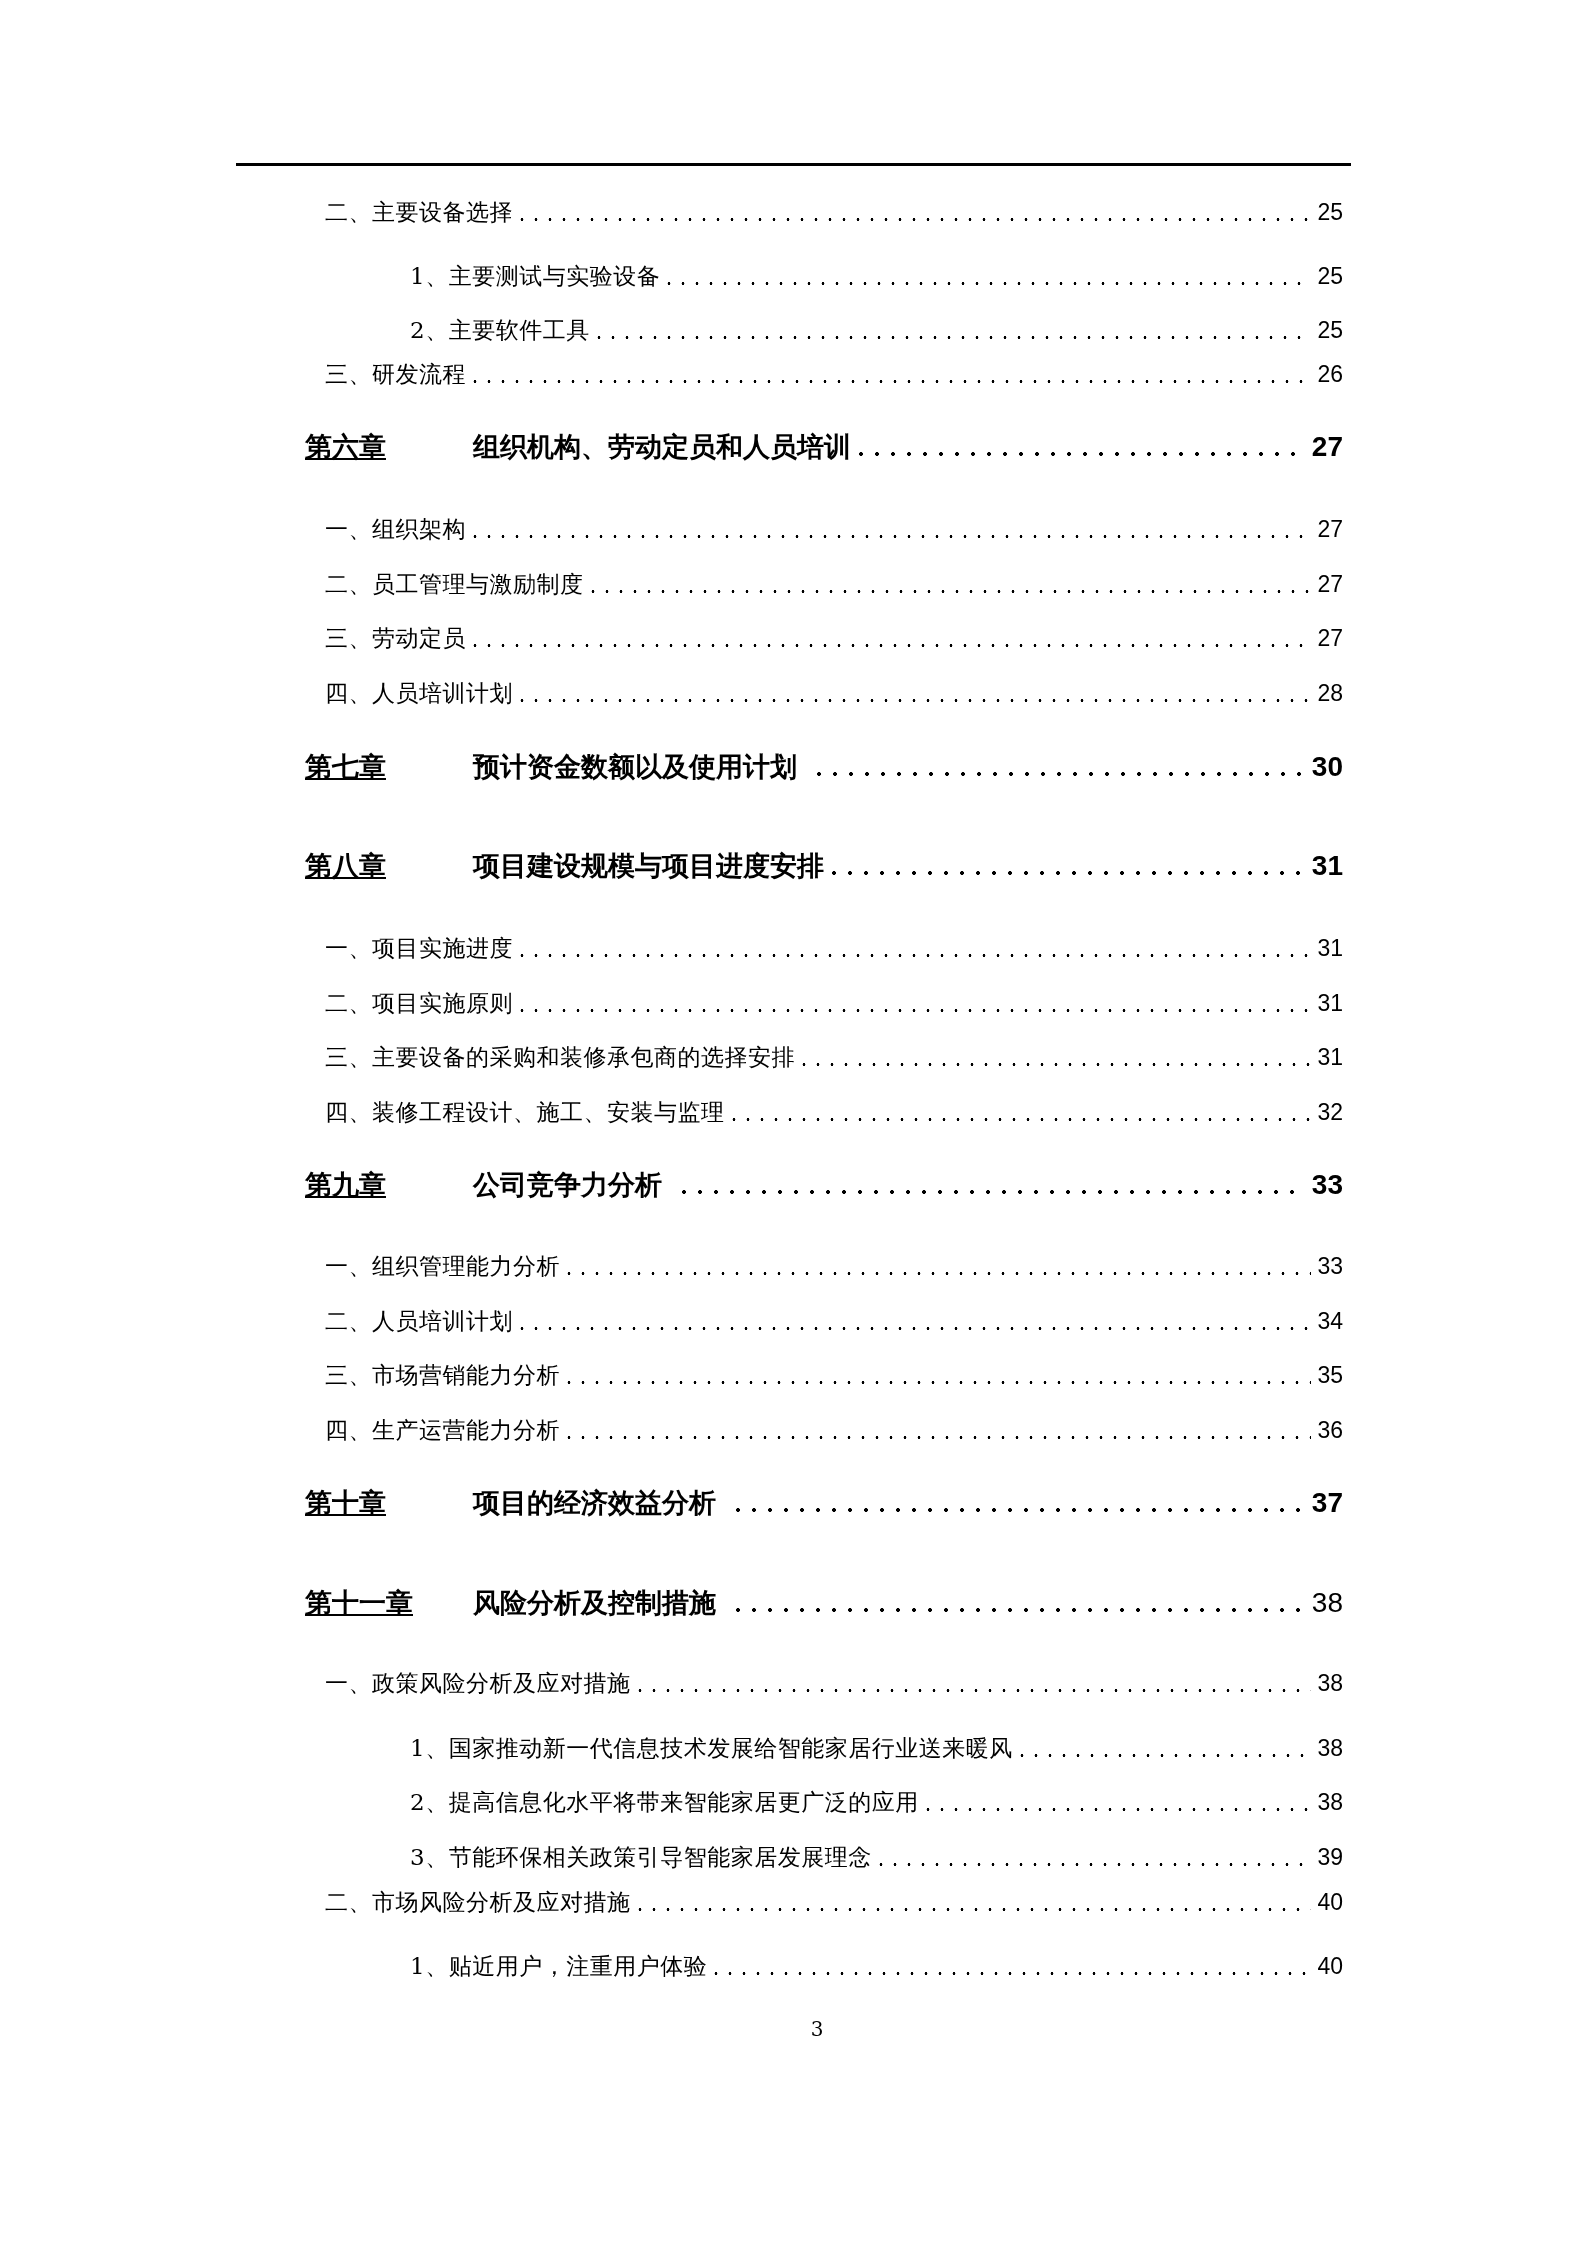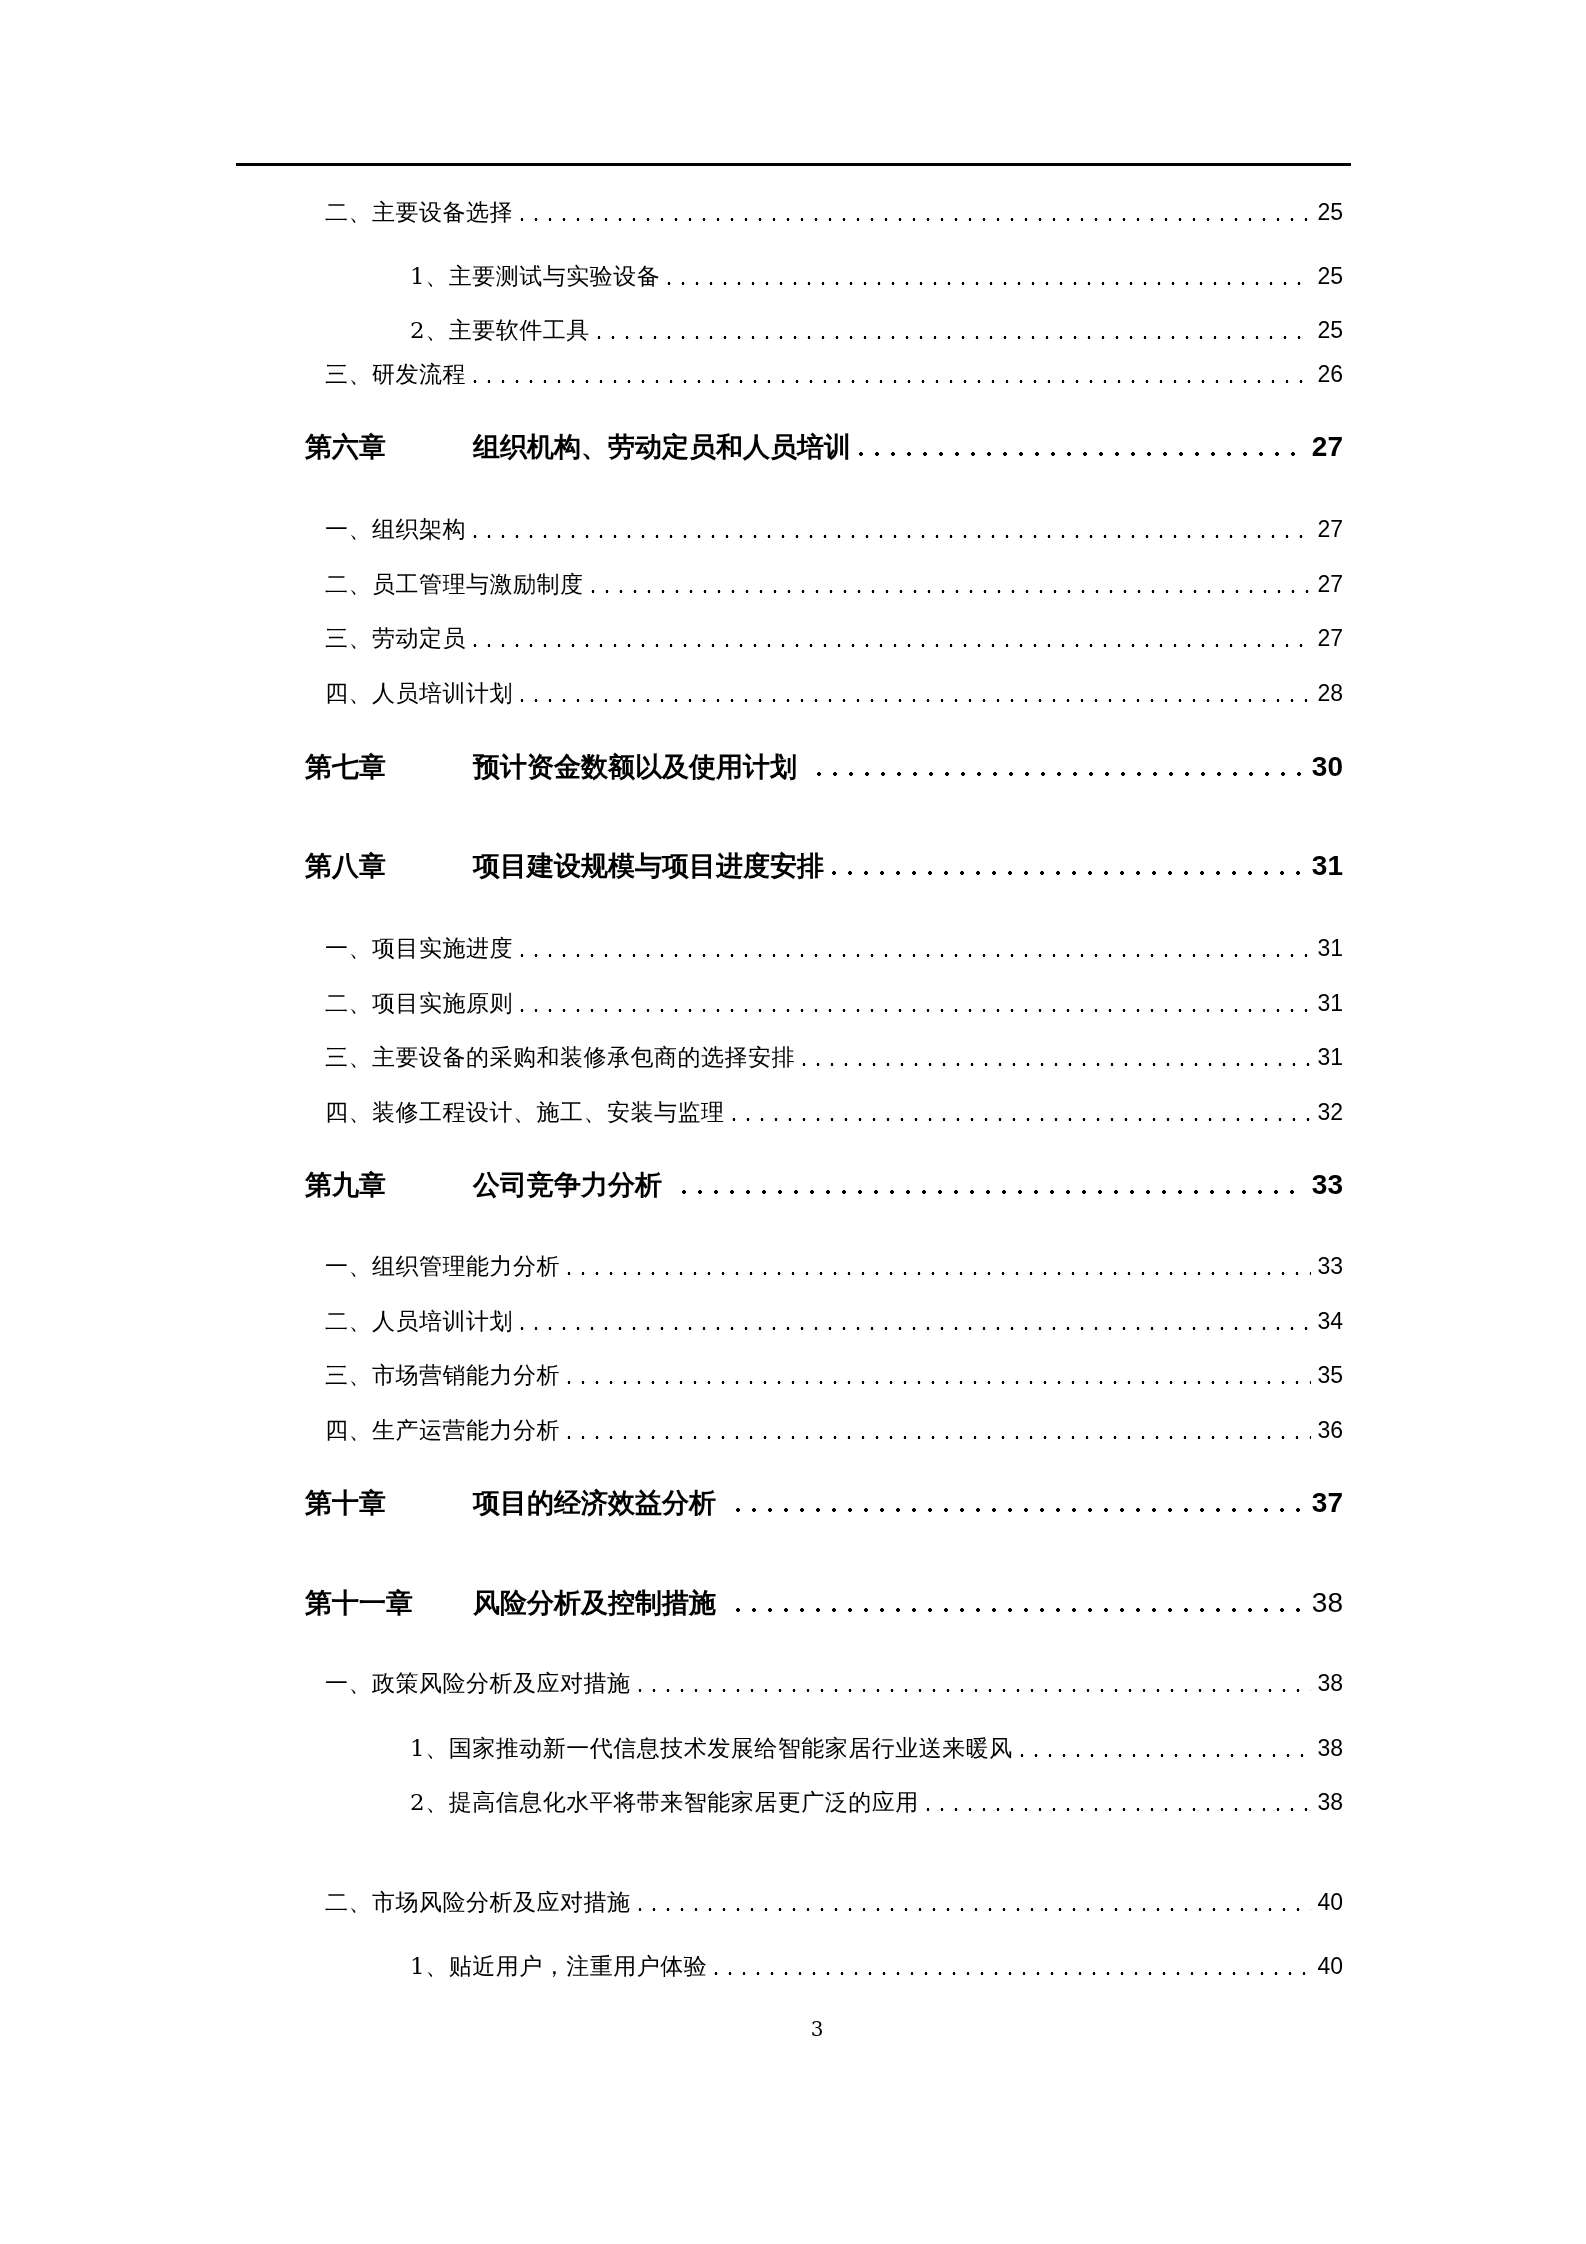--- a/index.html
+++ b/index.html
@@ -11,21 +11,21 @@
   .row .label { white-space: nowrap; }
   .row .leader { flex: 1 1 auto; overflow: hidden; white-space: nowrap; margin: 0 6px 0 2px; position: relative; height: 100%; }
   .row .leader::before { content: ""; position: absolute; left: 0; right: 0; bottom: 11px; height: 3px;
        background-image: radial-gradient(circle, #000 1.2px, transparent 1.6px); background-size: 14px 3px; background-repeat: repeat-x; }
   .row .page { white-space: nowrap; text-align: right; font-family: Liberation Sans, sans-serif; }
   .lvl2 { padding-left: 325px; width: 1343px; box-sizing: border-box; font-size: 23px; }
   .lvl3 { padding-left: 410px; width: 1343px; box-sizing: border-box; font-size: 23px; margin-top: 10px; }
   .lvl2 .label, .lvl3 .label { font-family: "DejaVu Serif", "Liberation Serif", serif; letter-spacing: 0.5px; }
   .lvl2 .page, .lvl3 .page { font-size: 23px; }
   .chap { padding-left: 305px; width: 1343px; box-sizing: border-box; font-size: 27px; font-weight: bold; height: 46px; }
-  .chap .chap-no { width: 160px; white-space: nowrap; font-family: "DejaVu Sans", "Liberation Sans", sans-serif; }
+  .chap .chap-no { width: 160px; white-space: nowrap; font-family: "DejaVu Sans", "Liberation Sans", sans-serif; text-decoration: underline; }
   .chap .label { font-family: "DejaVu Sans", "Liberation Sans", sans-serif; margin-left: 8px; }
   .chap .leader::before { bottom: 14px; height: 4px; background-image: radial-gradient(circle, #000 1.7px, transparent 2.2px); background-size: 16px 4px; }
   .chap .page { font-size: 28px; font-weight: bold; }
   .chap.regular-num .page { font-weight: normal; }
   .page-footer { position: absolute; left: 793px; top: 2017px; width: 48px; text-align: center; font-size: 20px; }
 </style>
 </head>
 <body>
 
 <div class="header-rule"></div>
@@ -162,20 +162,25 @@
   <div class="row lvl3" style="top:1718px">
     <span class="label">1、国家推动新一代信息技术发展给智能家居行业送来暖风</span>
     <span class="leader"></span>
     <span class="page">38</span>
   </div>
   <div class="row lvl3" style="top:1772px">
     <span class="label">2、提高信息化水平将带来智能家居更广泛的应用</span>
     <span class="leader"></span>
     <span class="page">38</span>
   </div>
+  <div class="row lvl3" style="top:1827px">
+    <span class="label">3、节能环保相关政策引导智能家居发展理念</span>
+    <span class="leader"></span>
+    <span class="page">39</span>
+  </div>
   <div class="row lvl2" style="top:1882px">
     <span class="label">二、市场风险分析及应对措施</span>
     <span class="leader"></span>
     <span class="page">40</span>
   </div>
   <div class="row lvl3" style="top:1936px">
     <span class="label">1、贴近用户，注重用户体验</span>
     <span class="leader"></span>
     <span class="page">40</span>
   </div>

